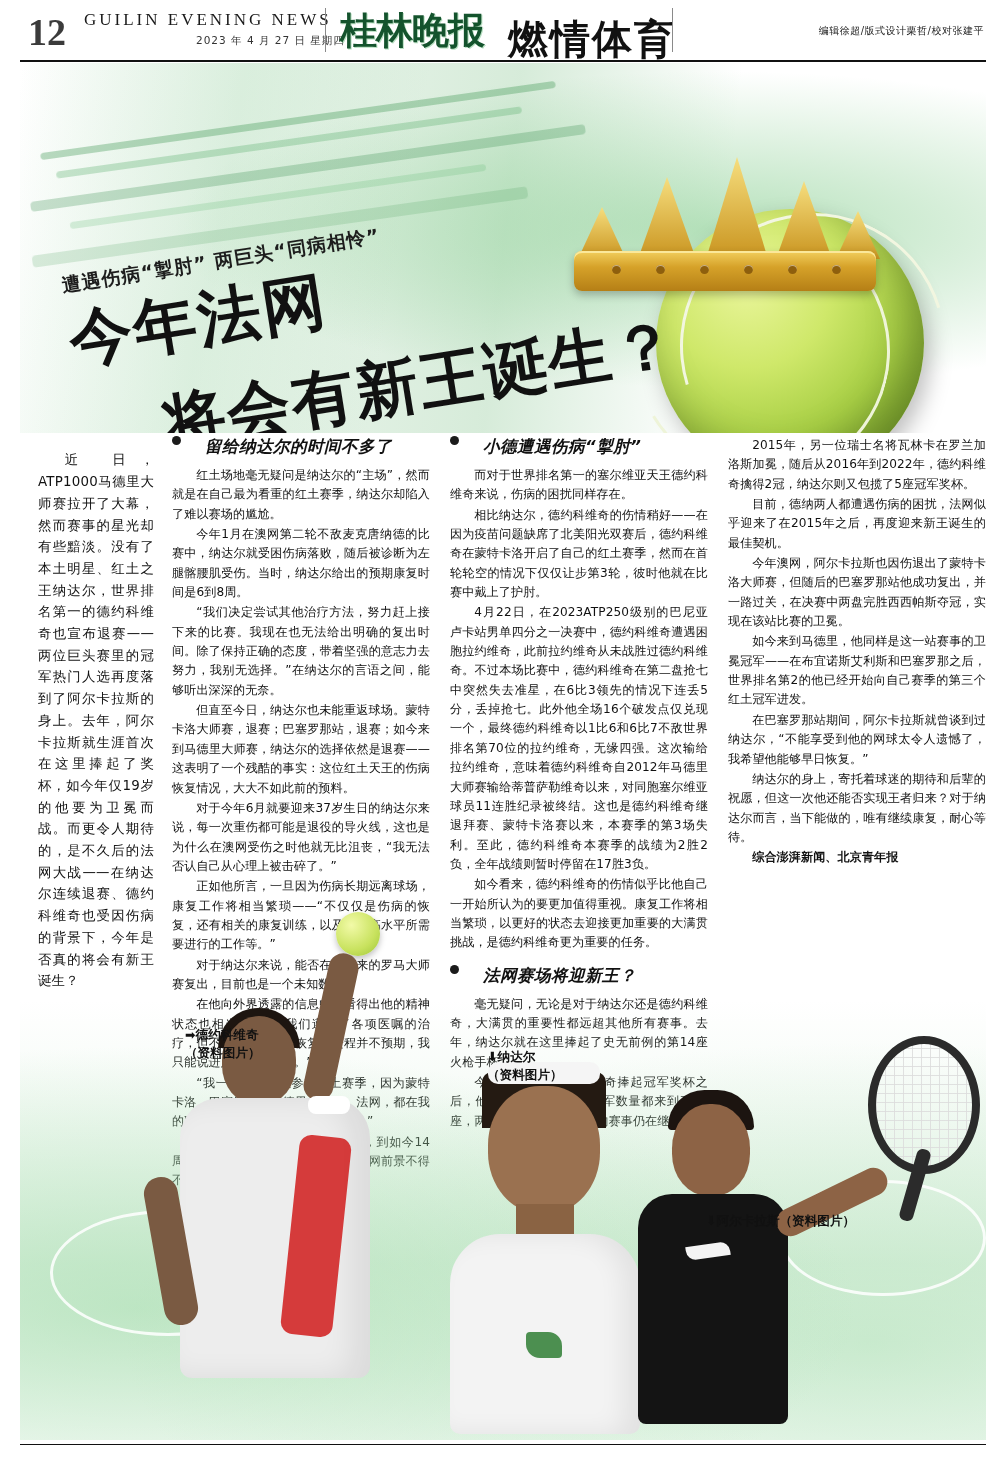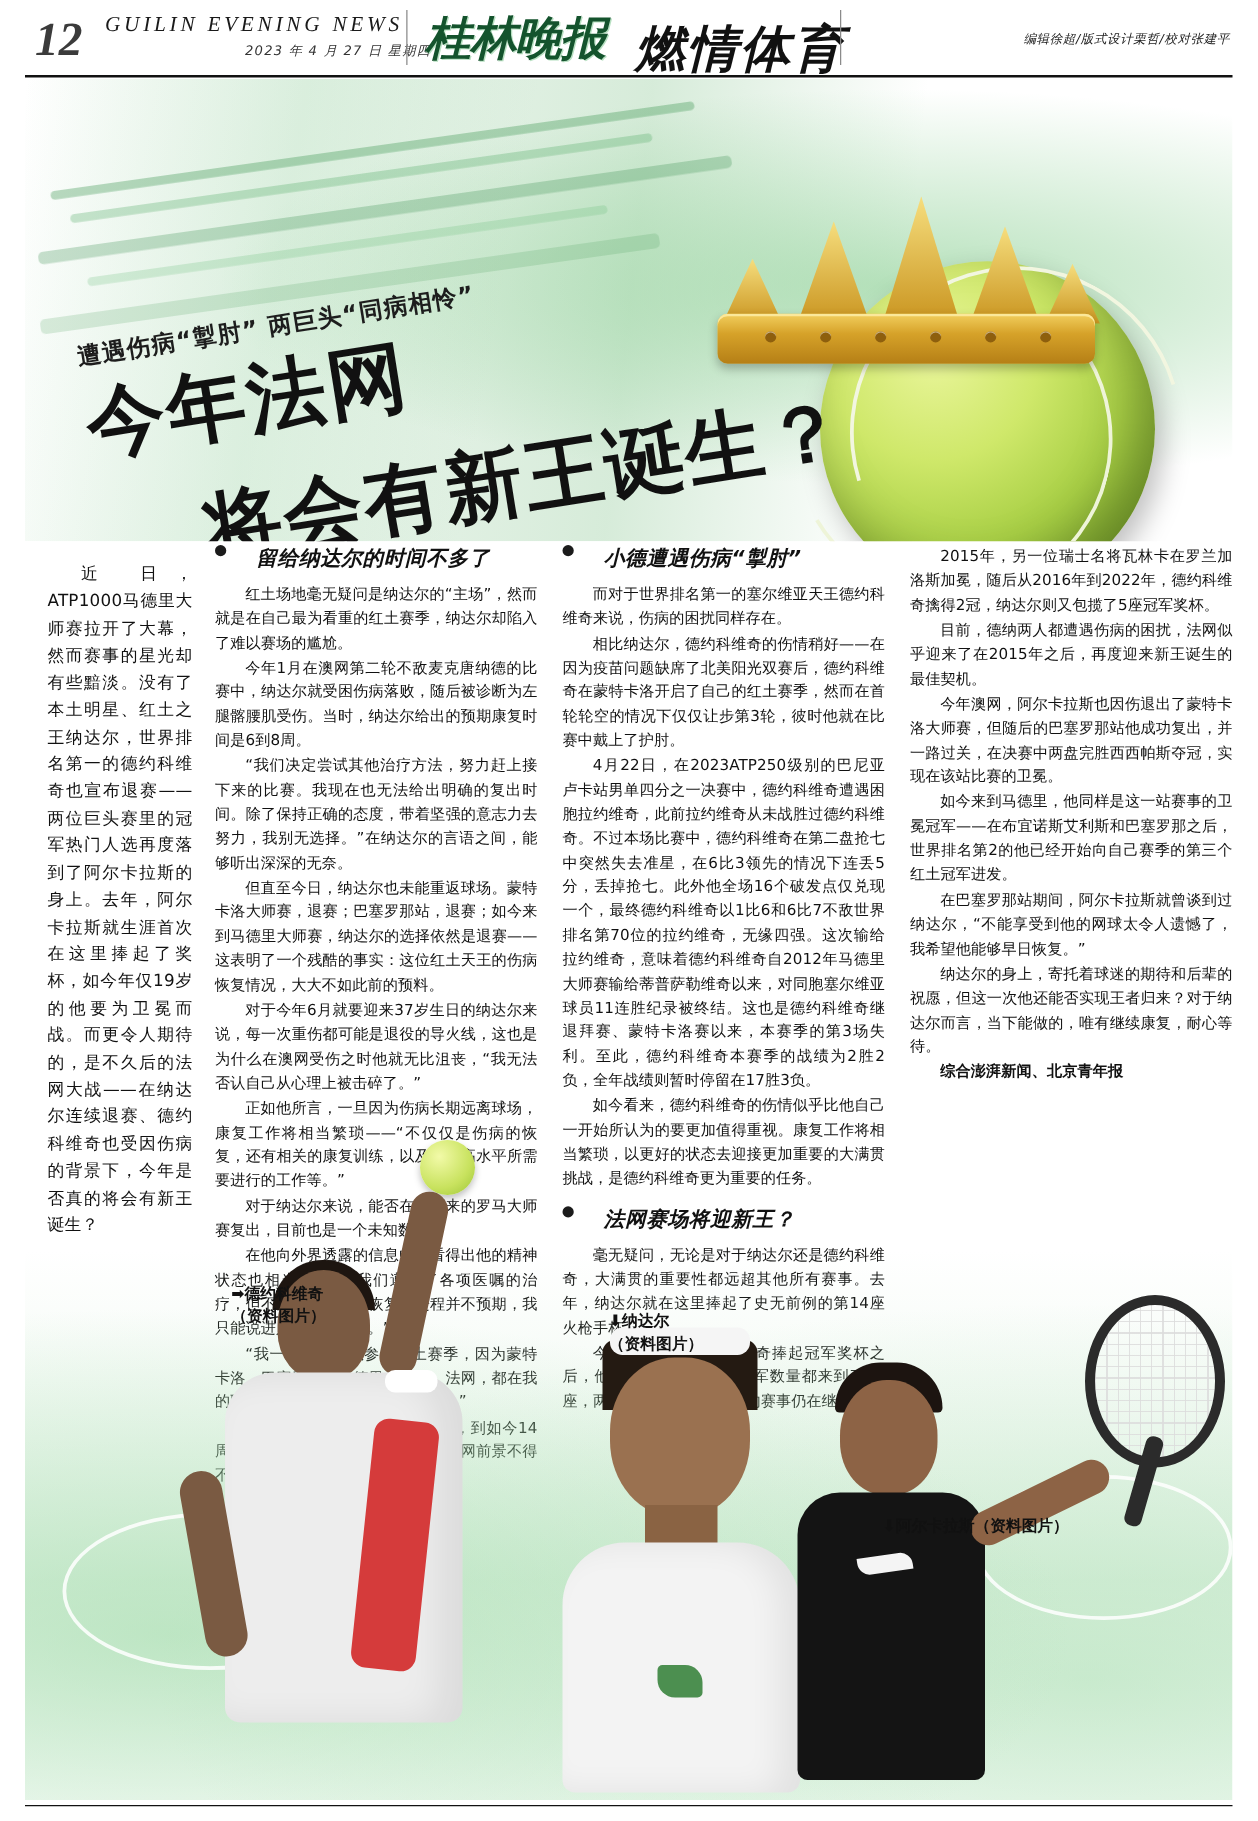--- a/index.html
+++ b/index.html
@@ -1,20 +1,20 @@
 <!DOCTYPE html>
 <html><head>
 <meta charset="utf-8">
 <style>
   html,body{margin:0;padding:0;background:#ffffff;}
   body{width:1006px;height:1457px;position:relative;overflow:hidden;
        font-family:"DejaVu Sans","Liberation Sans",sans-serif;color:#111;}
 
   
-  .masthead{position:absolute;left:0;top:0;width:1006px;height:62px;font-style:italic;}
+  .masthead{position:absolute;left:0;top:0;width:1006px;height:62px;}
   .page-num{position:absolute;left:28px;top:10px;font-size:38px;font-weight:bold;color:#3b3b3b;
             font-family:"Liberation Serif",serif;}
   .eng-name{position:absolute;left:84px;top:10px;font-family:"Liberation Serif",serif;
             font-size:17px;letter-spacing:3px;color:#1a1a1a;}
   .dateline{position:absolute;left:196px;top:34px;font-size:10.5px;color:#333;letter-spacing:1px;}
   .rule-v{position:absolute;left:325px;top:8px;width:1px;height:44px;background:#8a8a8a;}
   .logo-cn{position:absolute;left:340px;top:6px;font-size:37px;font-weight:bold;color:#14532d;
            font-family:"DejaVu Serif",serif;letter-spacing:-1px;
            text-shadow:1px 1px 0 #b8e0c2;}
   .section-name{position:absolute;left:508px;top:12px;font-size:40px;font-weight:bold;color:#111;

